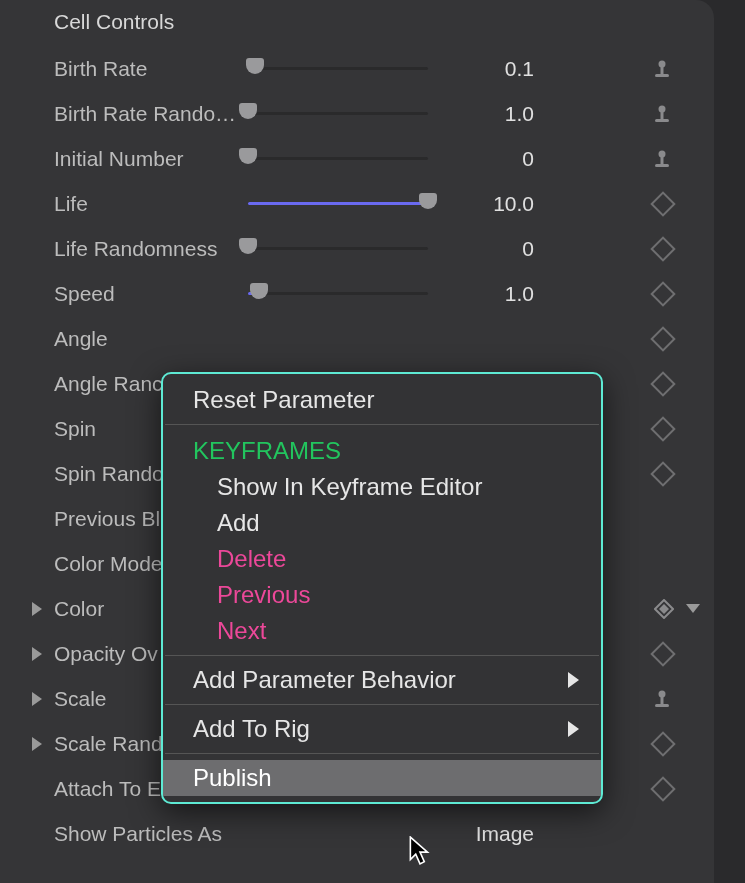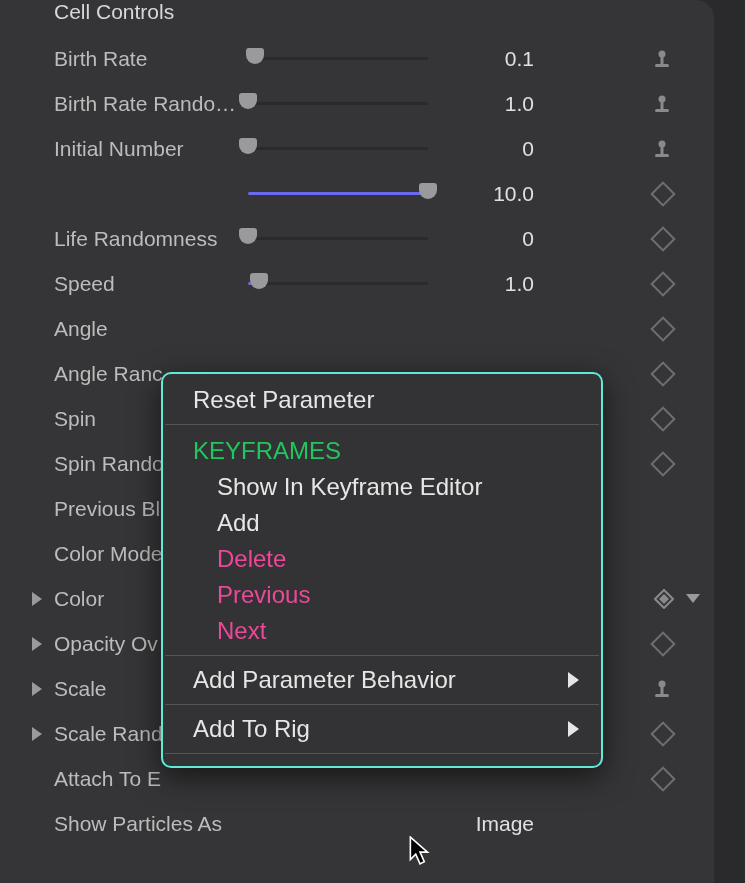--- a/index.html
+++ b/index.html
@@ -12,20 +12,21 @@
     color: #bcbcbc;
     overflow: hidden;
     font-size: 21px;
     position: relative;
   }
   .panel {
     width: 714px;
     height: 883px;
     background: #353537;
     border-radius: 0 18px 0 0;
+    padding-top: 10px;
     box-sizing: border-box;
     position: relative;
   }
   .section-title {
     color: #d8d8d8;
     font-size: 21px;
     margin: 0 0 12px 54px;
   }
   .row {
     display: flex;
@@ -234,20 +235,21 @@
           <div class="thumb" style="left: 0%;"></div>
         </div>
         <div class="value">0</div>
         <div class="rig-icon"><svg viewBox="0 0 20 20">
             <circle cx="10" cy="5" r="3.5" fill="#8a8a8c"></circle>
             <rect x="8.5" y="7" width="3" height="8" fill="#8a8a8c"></rect>
             <rect x="3" y="15" width="14" height="3" rx="1.5" fill="#8a8a8c"></rect>
           </svg></div>
       </div>
       <div class="row">
+        <div class="label">Life</div>
         <div class="slider">
           <div class="track"></div>
           <div class="track-fill" style="width: 100%;"></div>
           <div class="thumb" style="left: 100%;"></div>
         </div>
         <div class="value">10.0</div>
         <div class="kf-icon"></div>
       </div>
       <div class="row">
         <div class="label">Life Randomness</div>
@@ -346,17 +348,18 @@
   <div class="menu-item">
     <span>Add Parameter Behavior</span>
     <span class="submenu-arrow"></span>
   </div>
   <div class="menu-sep"></div>
   <div class="menu-item">
     <span>Add To Rig</span>
     <span class="submenu-arrow"></span>
   </div>
   <div class="menu-sep"></div>
+  <div class="menu-item highlight">Publish</div>
 </div>
 
 <svg class="cursor" viewBox="0 0 20 28">
   <path d="M1 1 L1 22 L6 17 L10 26 L14 24 L10 15 L17 15 Z" fill="#000" stroke="#fff" stroke-width="1.5"></path>
 </svg>
 
 </body></html>

